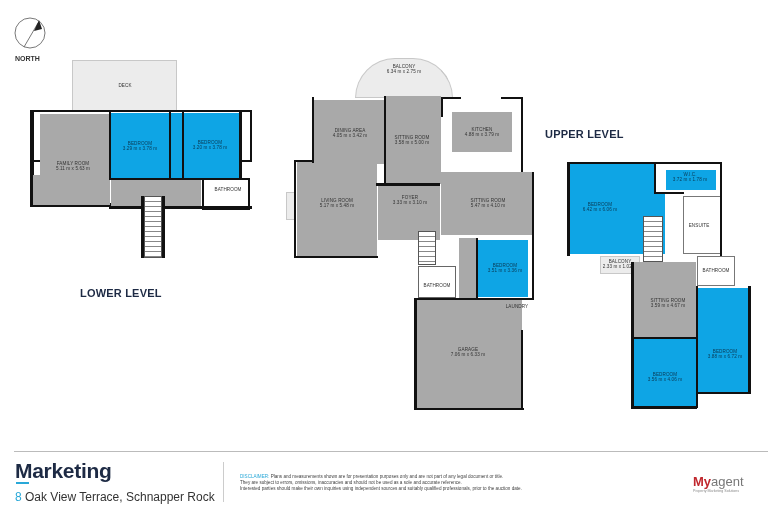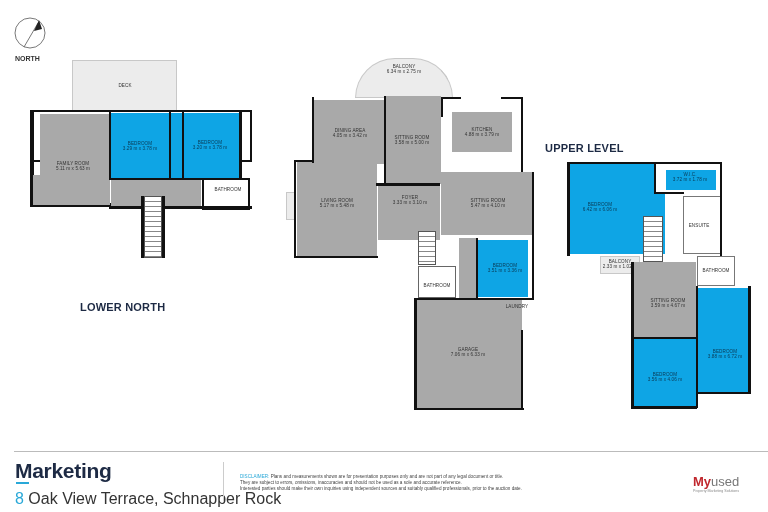--- a/index.html
+++ b/index.html
@@ -6,21 +6,21 @@
   body{width:768px;height:512px;position:relative;overflow:hidden;font-family:"Liberation Sans",sans-serif;}
   .abs{position:absolute;}
   .wall{position:absolute;background:#111;}
   .room{position:absolute;box-sizing:border-box;}
   .grey{background:#a9a9a9;}
   .blue{background:#0ea5e5;}
   .white{background:#fff;}
   .lgrey{background:#ececec;border:1px solid #c8c8c8;}
   .lbl{position:absolute;text-align:center;color:#333;font-size:4.6px;line-height:5.6px;letter-spacing:0.1px;white-space:nowrap;transform:translateX(-50%);}
   .lbl.bl{color:#0a3a55;}
-  .levtitle{position:absolute;font-weight:bold;color:#1d2a44;font-size:11px;letter-spacing:0.2px;margin-top:14px;}
+  .levtitle{position:absolute;font-weight:bold;color:#1d2a44;font-size:11px;letter-spacing:0.2px;}
   .stairs{position:absolute;background:repeating-linear-gradient(to bottom,#fff 0,#fff 4px,#888 4px,#888 5px);border:1px solid #555;box-sizing:border-box;}
 </style>
 </head>
 <body>
 
 <div class="abs" style="left:12px;top:15px;width:36px;height:36px;">
   <svg width="36" height="36" viewBox="0 0 36 36">
     <circle cx="18" cy="18" r="15" fill="none" stroke="#555" stroke-width="0.8"></circle>
     <line x1="12" y1="32" x2="26" y2="8" stroke="#555" stroke-width="0.8"></line>
     <polygon points="27,5 22,16 30,14" fill="#222"></polygon>
@@ -56,21 +56,21 @@
   <div class="wall" style="left:109px;top:178px;width:133px;height:2px;"></div>
 
   <div class="room grey" style="left:111px;top:180px;width:90px;height:26px;"></div>
   <div class="room white" style="left:202px;top:178px;width:48px;height:32px;border:2px solid #111;"></div>
   <div class="lbl" style="left:228px;top:187px;">BATHROOM</div>
   <div class="wall" style="left:109px;top:206px;width:143px;height:3px;"></div>
   <div class="stairs" style="left:144px;top:196px;width:18px;height:62px;"></div>
   <div class="wall" style="left:141px;top:196px;width:3px;height:62px;"></div>
   <div class="wall" style="left:162px;top:196px;width:3px;height:62px;"></div>
 </div>
-<div class="levtitle" style="left:80px;top:287px;">LOWER NORTH</div>
+<div class="levtitle" style="left:80px;top:287px;">LOWER LEVEL</div>
 
 <div>
   <div class="room lgrey" style="left:355px;top:58px;width:98px;height:40px;border-radius:48px 48px 0 0;"></div>
   <div class="lbl" style="left:404px;top:64px;">BALCONY</div>
   <div class="lbl" style="left:404px;top:69px;">6.34 m x 2.75 m</div>
 
   <div class="room grey" style="left:314px;top:100px;width:70px;height:64px;"></div>
   <div class="lbl" style="left:350px;top:128px;">DINING AREA</div>
   <div class="lbl" style="left:350px;top:133px;">4.05 m x 3.42 m</div>
 
@@ -172,27 +172,27 @@
   <div class="wall" style="left:631px;top:406px;width:66px;height:3px;"></div>
   <div class="wall" style="left:696px;top:286px;width:2px;height:122px;"></div>
   <div class="wall" style="left:748px;top:286px;width:3px;height:108px;"></div>
   <div class="wall" style="left:696px;top:392px;width:55px;height:2px;"></div>
   <div class="wall" style="left:632px;top:337px;width:64px;height:2px;"></div>
 </div>
 
 <div class="abs" style="left:14px;top:451px;width:754px;height:1px;background:#bbb;"></div>
 <div class="abs" style="left:15px;top:459px;font-size:21px;font-weight:bold;color:#1d2a44;letter-spacing:-0.3px;">Marketing</div>
 <div class="abs" style="left:16px;top:482px;width:13px;height:2px;background:#29a8d8;"></div>
-<div class="abs" style="left:15px;top:490px;font-size:16px;color:#333;white-space:nowrap;">
+<div class="abs" style="left:15px;top:490px;font-size:12px;color:#333;white-space:nowrap;">
   <span style="color:#29a8d8;">8</span><span> Oak View Terrace, Schnapper Rock</span>
 </div>
 <div class="abs" style="left:223px;top:462px;width:1px;height:40px;background:#ccc;"></div>
 
 <div class="abs" style="left:240px;top:474px;font-size:4.6px;line-height:6px;color:#444;white-space:nowrap;">
   <div><span style="color:#29a8d8;">DISCLAIMER:</span><span> Plans and measurements shown are for presentation purposes only and are not part of any legal document or title.</span></div>
   <div>They are subject to errors, omissions, inaccuracies and should not be used as a sole and accurate reference.</div>
   <div>Interested parties should make their own inquiries using independent sources and suitably qualified professionals, prior to the auction date.</div>
 </div>
 
 <div class="abs" style="left:693px;top:472px;white-space:nowrap;">
-  <span style="font-size:13px;font-weight:bold;color:#c0272d;">My</span><span style="font-size:13px;color:#777;">used</span>
+  <span style="font-size:13px;font-weight:bold;color:#c0272d;">My</span><span style="font-size:13px;color:#777;">agent</span>
   <div style="font-size:3.6px;color:#888;margin-top:-1px;">Property Marketing Solutions</div>
 </div>
 
 </body></html>

